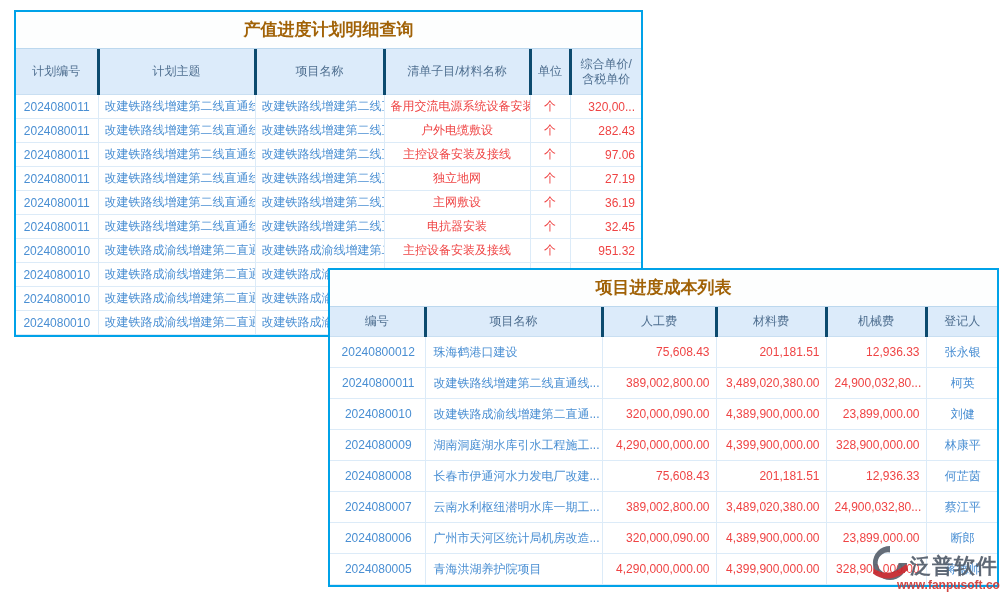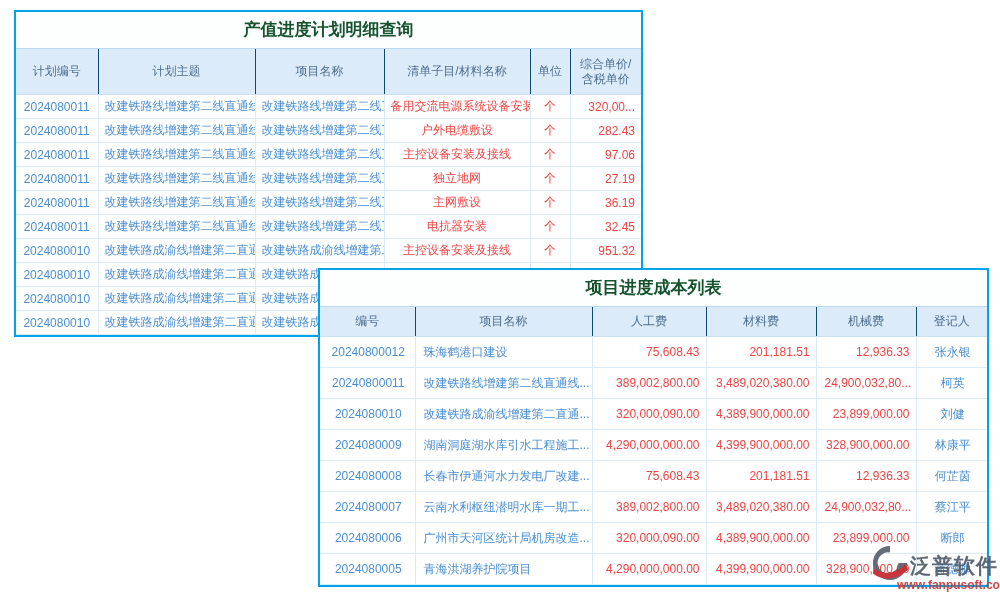--- a/index.html
+++ b/index.html
@@ -6,31 +6,31 @@
   body{
     width:1000px;height:600px;position:relative;background:#ffffff;
     font-family:"Liberation Sans","DejaVu Sans",sans-serif;
     overflow:hidden;
   }
   .panel{
     position:absolute;background:#ffffff;border:2px solid #00a2e8;
     box-sizing:border-box;
   }
   .panel1{left:14px;top:10px;width:629px;}
-  .panel2{left:318px;top:268px;width:671px;z-index:2;}
+  .panel2{left:328px;top:268px;width:671px;z-index:2;}
   .panel-title{
-    text-align:center;font-weight:bold;color:#14532d;font-size:17px;
+    text-align:center;font-weight:bold;color:#a16207;font-size:17px;
     height:36px;line-height:36px;border-bottom:1px solid #bcd8ee;
     background:#fdfefe;white-space:nowrap;overflow:hidden;
   }
   table{border-collapse:collapse;table-layout:fixed;width:100%;font-size:12px;}
   th{
     background:#dcebfa;color:#4e6e8f;font-weight:normal;
     text-align:center;vertical-align:middle;line-height:1.25;
-    border-right:1px solid #0c4a6e;border-bottom:1px solid #c9dff2;
+    border-right:3px solid #0c4a6e;border-bottom:1px solid #c9dff2;
     padding:0 5px;overflow:hidden;word-break:break-all;
   }
   td{
     border-right:1px solid #dcebf8;border-bottom:1px solid #dcebf8;
     padding:0 6px;overflow:hidden;white-space:nowrap;vertical-align:middle;
     background:#ffffff;
   }
   th:last-child,td:last-child{border-right:none;}
   .grid1 th{height:45px;}
   .grid1 td{height:23px;}

